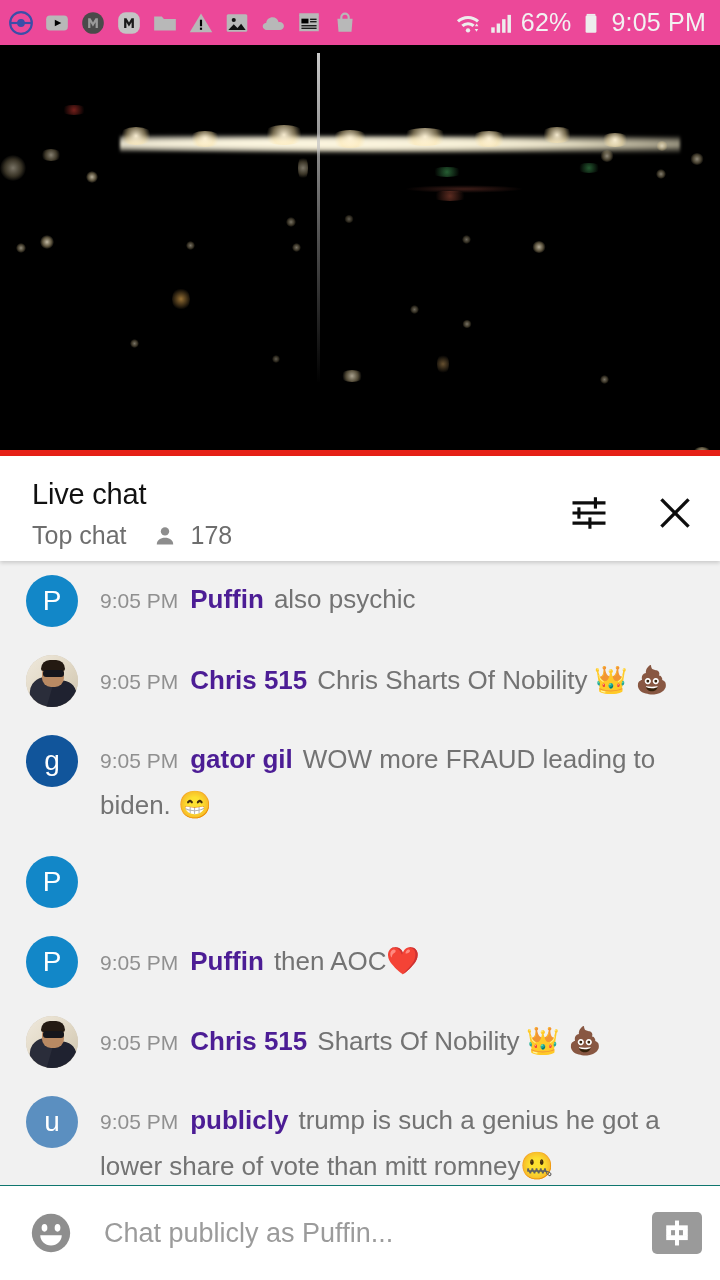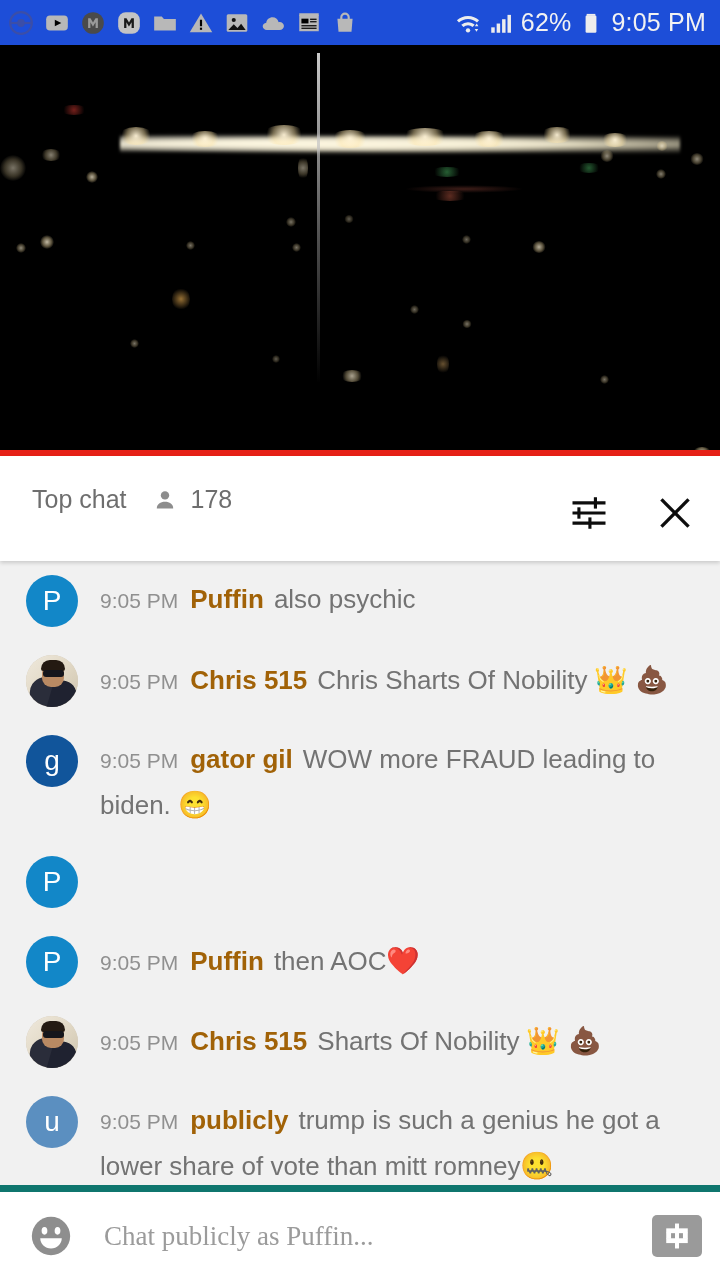--- a/index.html
+++ b/index.html
@@ -7,21 +7,21 @@
   body {
     font-family:"Liberation Sans", sans-serif;
     background:#ffffff;
     overflow:hidden;
   }
   #app { position:relative; width:720px; height:1280px; }
 
   
   .statusbar {
     position:absolute; top:0; left:0; width:720px; height:45px;
-    background:#1d4ed8; display:flex; align-items:center;
+    background:#ec4899; display:flex; align-items:center;
     padding:0 14px 0 8px;
   }
   .sb-left { display:flex; align-items:center; gap:10px; flex:1; }
   .sb-right { display:flex; align-items:center; gap:7px; }
   .sb-ico { width:26px; height:26px; display:block; }
   .sb-text {
     color:#f2f2f2; font-size:25px; letter-spacing:0.2px;
     font-family:"Liberation Sans", sans-serif; white-space:nowrap;
   }
 
@@ -86,29 +86,29 @@
   .avatar.photo { background:#cfc7b8; }
   .ph-bg { position:absolute; inset:0; background:linear-gradient(135deg,#efe9dd 0%,#e2d9c6 48%,#cdc3ad 100%); }
   .ph-body { position:absolute; left:4px; bottom:-4px; width:30px; height:34px; background:#2a2d3a; border-radius:16px 6px 0 0; transform:rotate(-12deg); }
   .ph-arm  { position:absolute; right:2px; bottom:-6px; width:26px; height:32px; background:#1f2230; border-radius:10px 14px 0 0; transform:rotate(16deg); }
   .ph-head { position:absolute; left:16px; top:8px; width:22px; height:24px; background:#b98a63; border-radius:11px 11px 9px 9px; }
   .ph-hair { position:absolute; left:15px; top:5px; width:24px; height:11px; background:#241a12; border-radius:12px 12px 3px 3px; }
   .ph-shade{ position:absolute; left:17px; top:15px; width:21px; height:7px; background:#15161c; border-radius:3px; }
   .msg-body { flex:1; padding-left:22px; padding-top:2px; }
   .msg-line { font-size:26px; line-height:1.72; color:#0b0b0b; word-wrap:break-word; }
   .ts { font-size:21px; color:#909090; margin-right:12px; }
-  .uname { font-weight:bold; color:#a16207; margin-right:10px; }
+  .uname { font-weight:bold; color:#4c1d95; margin-right:10px; }
   .mtext { color:#737373; }
   .emj { font-size:27px; }
 
   
   .input-bar {
     position:absolute; top:1185px; left:0; width:720px; height:95px;
     background:#fff; display:flex; align-items:center;
-    padding:0 18px 0 28px; border-top:7px solid #0f766e; z-index:3;font-family:Liberation Serif, serif;
+    padding:0 18px 0 28px; border-top:1px solid #0f766e; z-index:3;
   }
   .smiley { width:46px; height:46px; flex:0 0 46px; }
   .placeholder {
     flex:1; margin-left:30px; font-size:27px; color:#9b9b9b;
     white-space:nowrap; overflow:hidden;
   }
   .superchat {
     width:50px; height:42px; border-radius:5px; background:#9a9a9a;
     display:flex; align-items:center; justify-content:center; flex:0 0 50px;
   }
@@ -234,20 +234,21 @@
       <div class="glow" style="left:404px;top:140px;width:120px;height:8px;opacity:.35;background:radial-gradient(ellipse,rgba(255,120,100,.7),rgba(255,90,70,0) 70%);"></div>
     </div>
   </div>
 
   <div class="progress-bg">
     <div class="progress-fill" id="progressFill" style="width: 100%; background: rgb(230, 33, 23);"></div>
   </div>
 
   <div class="chat-header">
     <div class="ch-titles">
+      <div class="ch-title">Live chat</div>
       <div class="ch-sub-row">
         <span class="ch-sub">Top chat</span>
         <svg class="person-ico" viewBox="0 0 24 24">
           <circle cx="12" cy="7.4" r="4.2" fill="#8d8d8d"></circle>
           <path d="M3.8 20.4c0-4.2 3.7-6.6 8.2-6.6s8.2 2.4 8.2 6.6z" fill="#8d8d8d"></path>
         </svg>
         <span class="ch-count" style="margin-left:4px;">178</span>
       </div>
     </div>
     <div class="ch-actions">

